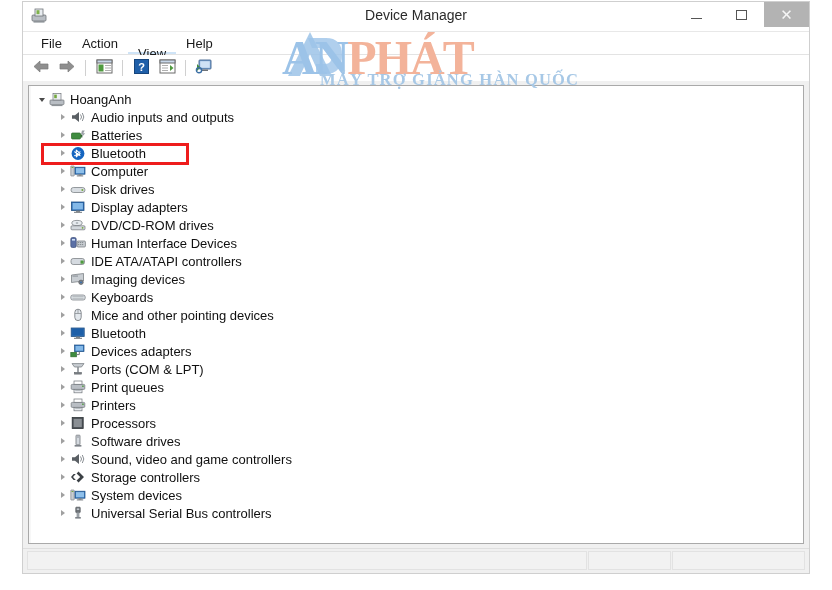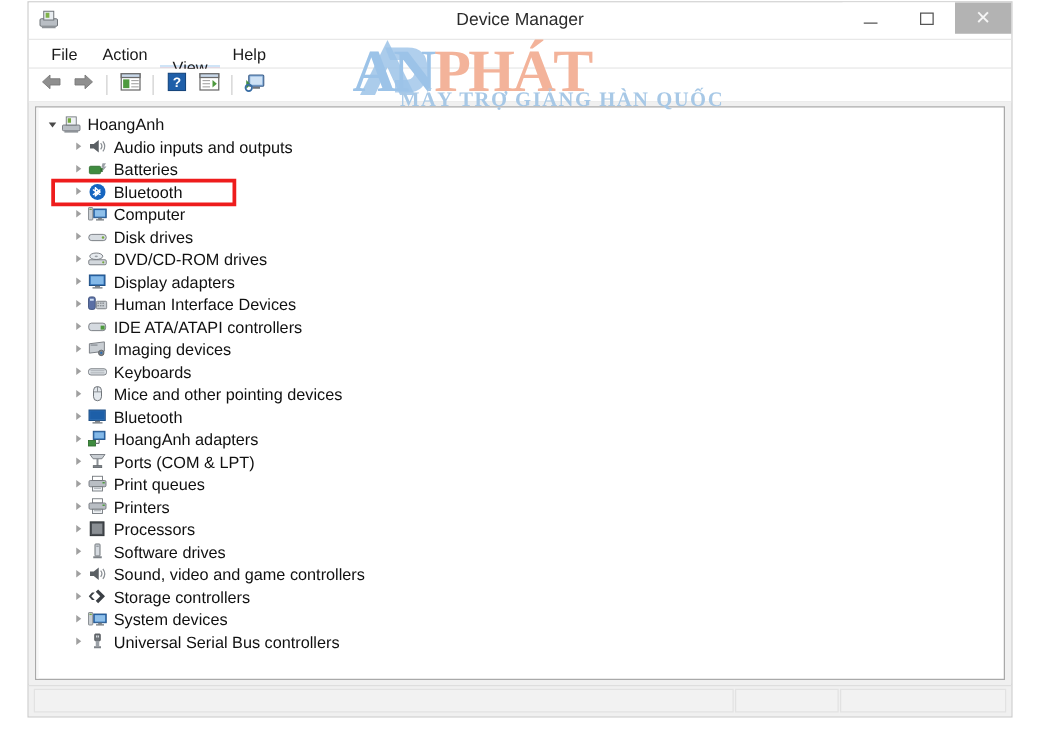--- a/index.html
+++ b/index.html
@@ -475,42 +475,42 @@
             </span>
             <span class="nodelabel">Disk drives</span>
           </div>
 
           <div class="node child">
             <span class="expander">
                 <span class="tri-right"></span>
               </span>
             <span class="nodeicon">
               <svg width="16" height="14" viewBox="0 0 16 14">
+                <rect x="1.5" y="2" width="12.5" height="8.4" fill="#2f6fb5" stroke="#1f4f84" stroke-width="0.8"></rect>
+                <rect x="2.6" y="3" width="10.3" height="6.4" fill="#84b9e8"></rect>
+                <rect x="6" y="10.6" width="4" height="1.3" fill="#7d8288"></rect>
+                <rect x="4" y="11.8" width="8" height="1" fill="#6f7479"></rect>
+              </svg>
+            </span>
+            <span class="nodelabel">Display adapters</span>
+          </div>
+
+          <div class="node child">
+            <span class="expander">
+                <span class="tri-right"></span>
+              </span>
+            <span class="nodeicon">
+              <svg width="16" height="14" viewBox="0 0 16 14">
                 <ellipse cx="7" cy="5" rx="5.2" ry="2.6" fill="#e7ebef" stroke="#6f7479" stroke-width="0.7"></ellipse>
                 <ellipse cx="7" cy="5" rx="1.3" ry="0.7" fill="#9aa0a6"></ellipse>
                 <rect x="1" y="7.8" width="14" height="4" rx="1" fill="#d3d8dd" stroke="#6f7479" stroke-width="0.7"></rect>
                 <circle cx="12.6" cy="9.8" r="0.9" fill="#74a83f"></circle>
               </svg>
             </span>
             <span class="nodelabel">DVD/CD-ROM drives</span>
-          </div>
-
-          <div class="node child">
-            <span class="expander">
-                <span class="tri-right"></span>
-              </span>
-            <span class="nodeicon">
-              <svg width="16" height="14" viewBox="0 0 16 14">
-                <rect x="1.5" y="2" width="12.5" height="8.4" fill="#2f6fb5" stroke="#1f4f84" stroke-width="0.8"></rect>
-                <rect x="2.6" y="3" width="10.3" height="6.4" fill="#84b9e8"></rect>
-                <rect x="6" y="10.6" width="4" height="1.3" fill="#7d8288"></rect>
-                <rect x="4" y="11.8" width="8" height="1" fill="#6f7479"></rect>
-              </svg>
-            </span>
-            <span class="nodelabel">Display adapters</span>
           </div>
 
           <div class="node child">
             <span class="expander">
                 <span class="tri-right"></span>
               </span>
             <span class="nodeicon">
               <svg width="16" height="14" viewBox="0 0 16 14">
                 <rect x="0.8" y="1.5" width="5.4" height="10" rx="1.6" fill="#5a6fa5" stroke="#3c4e79" stroke-width="0.7"></rect>
                 <rect x="2" y="3" width="3" height="1.6" fill="#cfe0f5"></rect>
@@ -603,21 +603,21 @@
               </span>
             <span class="nodeicon">
               <svg width="16" height="14" viewBox="0 0 16 14">
                 <rect x="4.6" y="1" width="9.4" height="6.6" fill="#2f6fb5" stroke="#1f4f84" stroke-width="0.7"></rect>
                 <rect x="5.5" y="1.9" width="7.6" height="4.8" fill="#84b9e8"></rect>
                 <rect x="0.8" y="8.4" width="5.6" height="4.4" fill="#3f8c3f" stroke="#2c6b2c" stroke-width="0.7"></rect>
                 <line x1="6.4" y1="10.6" x2="9.3" y2="10.6" stroke="#6f7479" stroke-width="1"></line>
                 <line x1="9.3" y1="10.6" x2="9.3" y2="7.6" stroke="#6f7479" stroke-width="1"></line>
               </svg>
             </span>
-            <span class="nodelabel">HoangAnh adapters</span>
+            <span class="nodelabel">Devices adapters</span>
           </div>
 
           <div class="node child">
             <span class="expander">
                 <span class="tri-right"></span>
               </span>
             <span class="nodeicon">
               <svg width="16" height="14" viewBox="0 0 16 14">
                 <path d="M2 1.6 L14 1.6 L11.5 5 L4.5 5 Z" fill="#c9ced3" stroke="#6f7479" stroke-width="0.7"></path>
                 <rect x="7.2" y="5" width="1.6" height="5.5" fill="#8a8f94"></rect>

